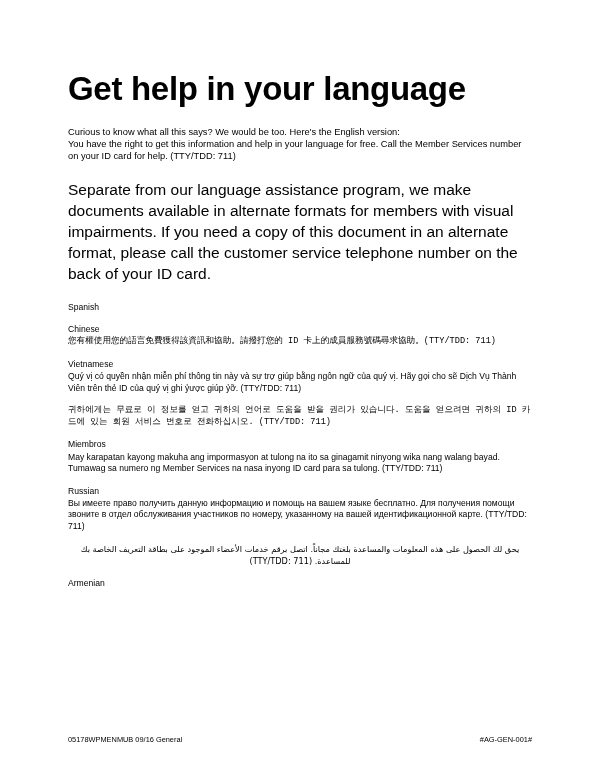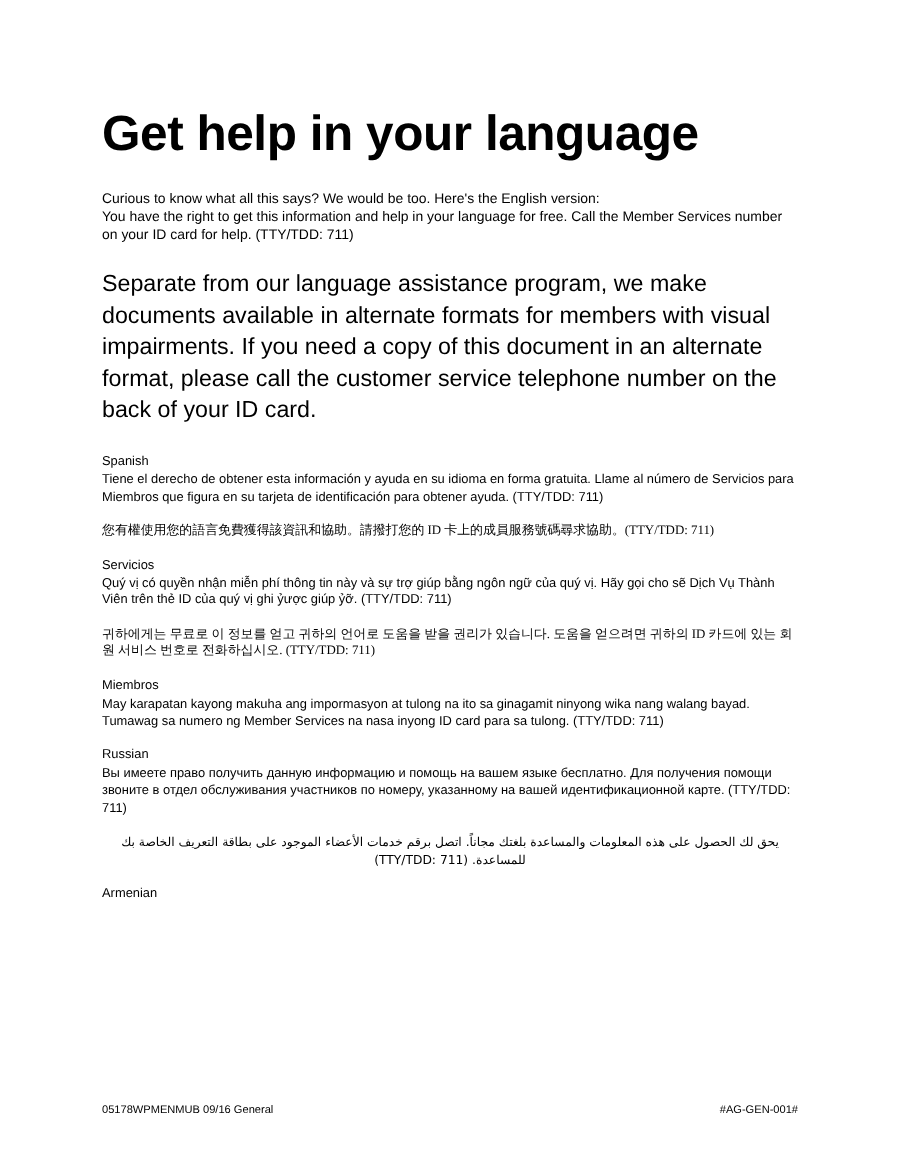--- a/index.html
+++ b/index.html
@@ -56,21 +56,21 @@
     font-size: 8.6px;
     line-height: 11px;
     margin: 0 0 1.5px 0;
   }
   .lang-text {
     font-size: 8.6px;
     line-height: 11.4px;
     margin: 0;
   }
   .lang-text.cjk {
-    font-family: Liberation Serif, serif;
+    font-family: Liberation Mono, monospace;
     font-size: 8.6px;
     line-height: 11.6px;
   }
   .lang-text.rtl {
     direction: rtl;
     text-align: center;
     font-family: "DejaVu Sans", sans-serif;
     font-size: 8.2px;
     line-height: 12px;
   }
@@ -104,29 +104,29 @@
 
     <div class="intro">
       <p>Curious to know what all this says? We would be too. Here's the English version:</p>
       <p>You have the right to get this information and help in your language for free. Call the Member Services number on your ID card for help. (TTY/TDD: 711)</p>
     </div>
 
     <div class="alt-format">Separate from our language assistance program, we make documents available in alternate formats for members with visual impairments. If you need a copy of this document in an alternate format, please call the customer service telephone number on the back of your ID card.</div>
 
     <div class="lang-block">
       <div class="lang-name">Spanish</div>
-      <div class="lang-text">Tiene el derecho de obtener esta información y ayuda en su idioma en forma gratuita. Llame al número de Servicios para Miembros que figura en su tarjeta de identificación para obtener ayuda. (TTY/TDD: 711)</div>
     </div>
 
     <div class="lang-block">
+      <div class="lang-name">Chinese</div>
       <div class="lang-text cjk">您有權使用您的語言免費獲得該資訊和協助。請撥打您的 ID 卡上的成員服務號碼尋求協助。(TTY/TDD: 711)</div>
     </div>
 
     <div class="lang-block">
-      <div class="lang-name">Servicios</div>
+      <div class="lang-name">Vietnamese</div>
       <div class="lang-text">Quý vị có quyền nhận miễn phí thông tin này và sự trợ giúp bằng ngôn ngữ của quý vị. Hãy gọi cho sẽ Dịch Vụ Thành Viên trên thẻ ID của quý vị ghi ỷược giúp ỷỡ. (TTY/TDD: 711)</div>
     </div>
 
     <div class="lang-block">
       <div class="lang-text cjk">귀하에게는 무료로 이 정보를 얻고 귀하의 언어로 도움을 받을 권리가 있습니다. 도움을 얻으려면 귀하의 ID 카드에 있는 회원 서비스 번호로 전화하십시오. (TTY/TDD: 711)</div>
     </div>
 
     <div class="lang-block">
       <div class="lang-name">Miembros</div>
       <div class="lang-text">May karapatan kayong makuha ang impormasyon at tulong na ito sa ginagamit ninyong wika nang walang bayad. Tumawag sa numero ng Member Services na nasa inyong ID card para sa tulong. (TTY/TDD: 711)</div>

